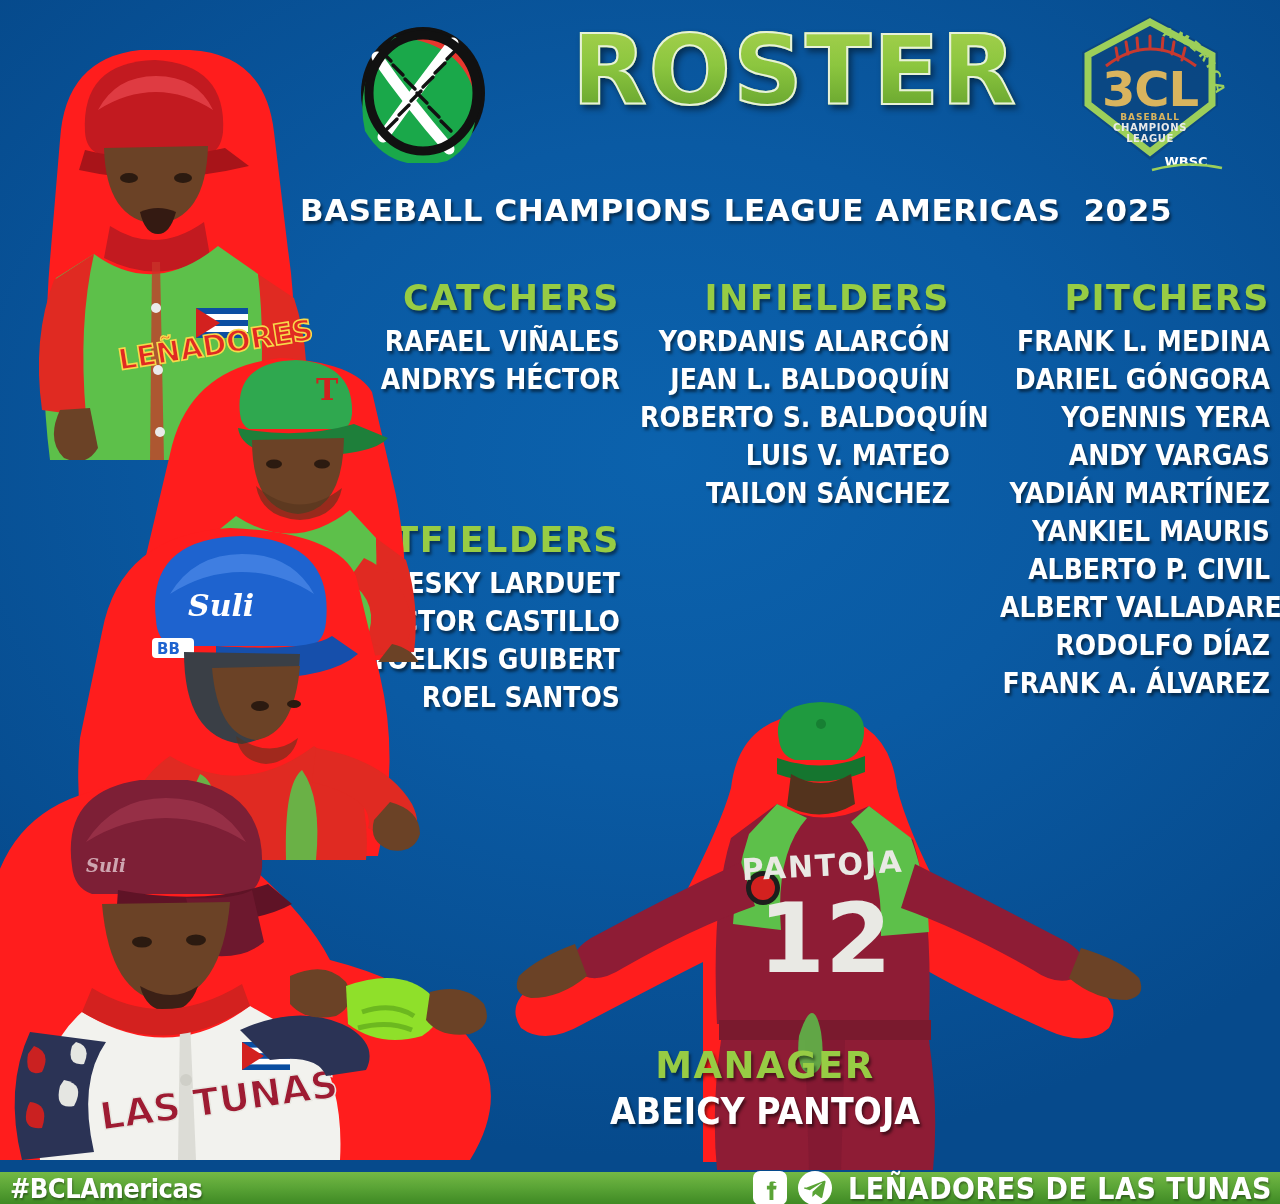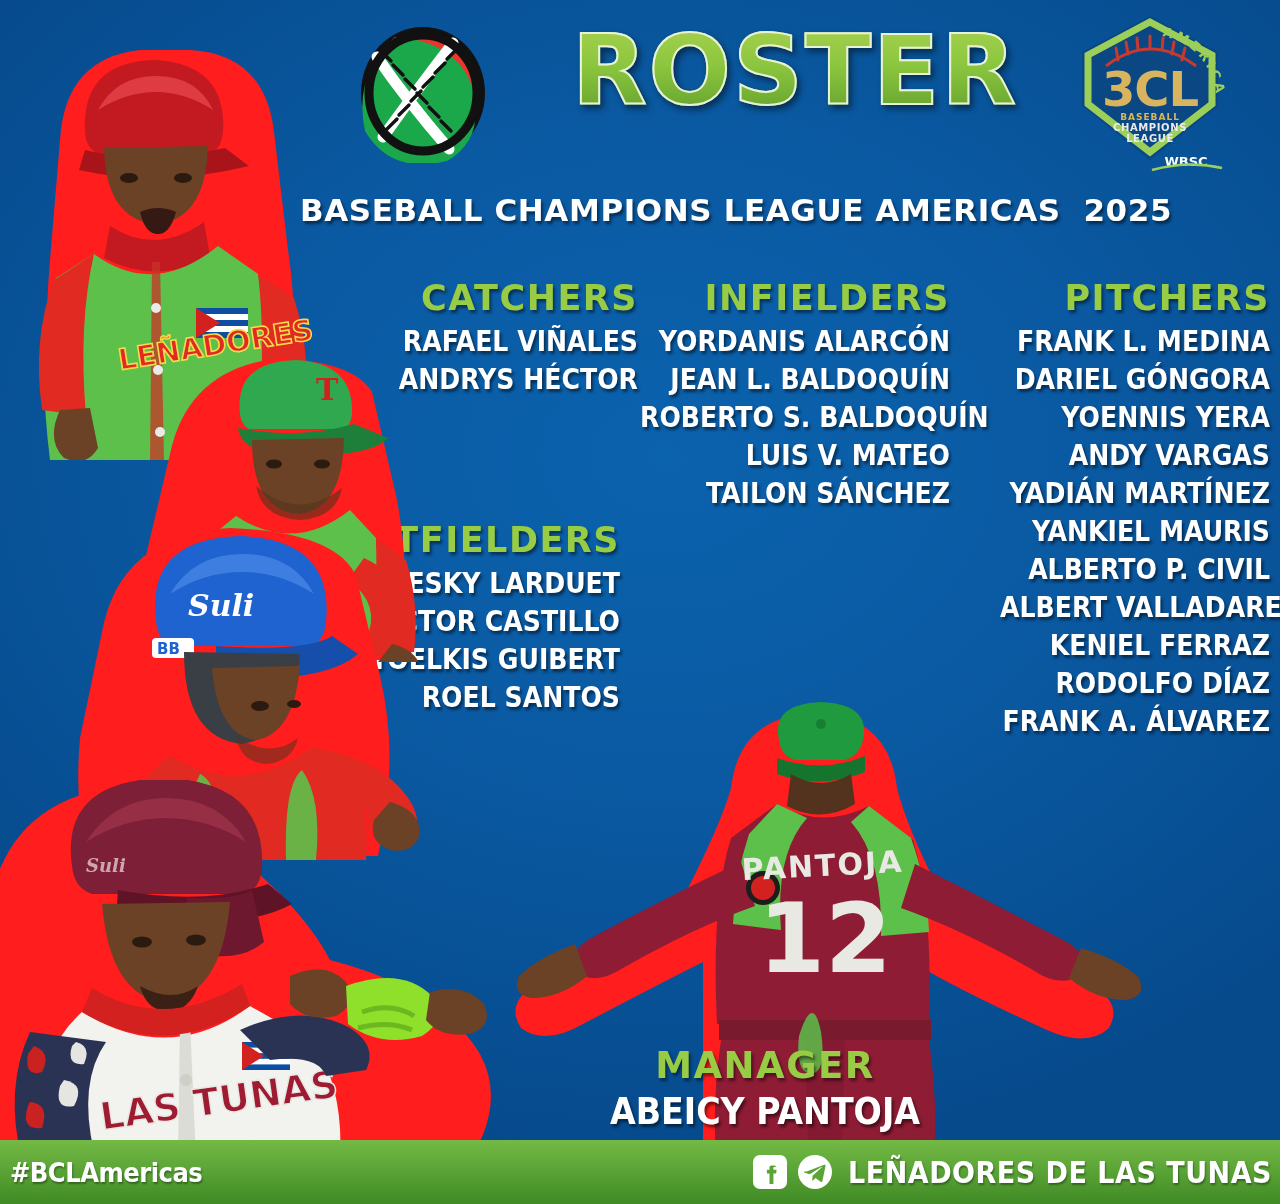--- a/index.html
+++ b/index.html
@@ -82,42 +82,42 @@
     font-weight: bold;
     font-size: 28px;
     line-height: 38px;
     color: #ffffff;
     text-shadow: 2px 3px 3px rgba(0,0,0,0.5);
     white-space: nowrap;
   }
 
   .col { position: absolute; }
 
-  #col-catchers   { left: 348px; top: 278px; width: 290px; text-align: right; }
+  #col-catchers   { left: 330px; top: 278px; width: 290px; text-align: right; }
   #col-outfield   { left: 330px; top: 520px; width: 290px; text-align: right; }
   #col-infield    { left: 640px; top: 278px; width: 310px; text-align: right; }
   #col-pitchers   { left: 1000px; top: 278px; width: 270px; text-align: right; }
 
   
   #manager-block {
     position: absolute;
     left: 525px; top: 1028px;
     width: 480px;
     text-align: center;
     z-index: 6;
     margin-top: 16px;
   }
   #manager-block .sec-head { font-size: 37px; margin-bottom: 2px; }
   #manager-block .player { font-size: 37px; line-height: 46px; }
 
   
   #footer {
     position: absolute;
     left: 0; bottom: 0;
-    width: 1280px; height: 64px;
+    width: 1280px; height: 32px;
     background: linear-gradient(180deg, #74b945 0%, #5aa436 48%, #3f8a24 100%);
     display: flex;
     align-items: center;
     z-index: 20;
   }
   #footer-left {
     margin-left: 10px;
     font-family: "DejaVu Sans Condensed", "DejaVu Sans", sans-serif;
     font-weight: bold;
     font-size: 27px;
@@ -414,21 +414,20 @@
   <div class="col" id="col-pitchers">
     <div class="sec-head">PITCHERS</div>
     <div class="player">FRANK L. MEDINA</div>
     <div class="player">DARIEL GÓNGORA</div>
     <div class="player">YOENNIS YERA</div>
     <div class="player">ANDY VARGAS</div>
     <div class="player">YADIÁN MARTÍNEZ</div>
     <div class="player">YANKIEL MAURIS</div>
     <div class="player">ALBERTO P. CIVIL</div>
     <div class="player">ALBERT VALLADARES</div>
-    <div class="player">KENIEL FERRAZ</div>
     <div class="player">RODOLFO DÍAZ</div>
     <div class="player">FRANK A. ÁLVAREZ</div>
   </div>
 
   <div id="manager-block">
     <div class="sec-head">MANAGER</div>
     <div class="player">ABEICY PANTOJA</div>
   </div>
 
   <div id="footer">

